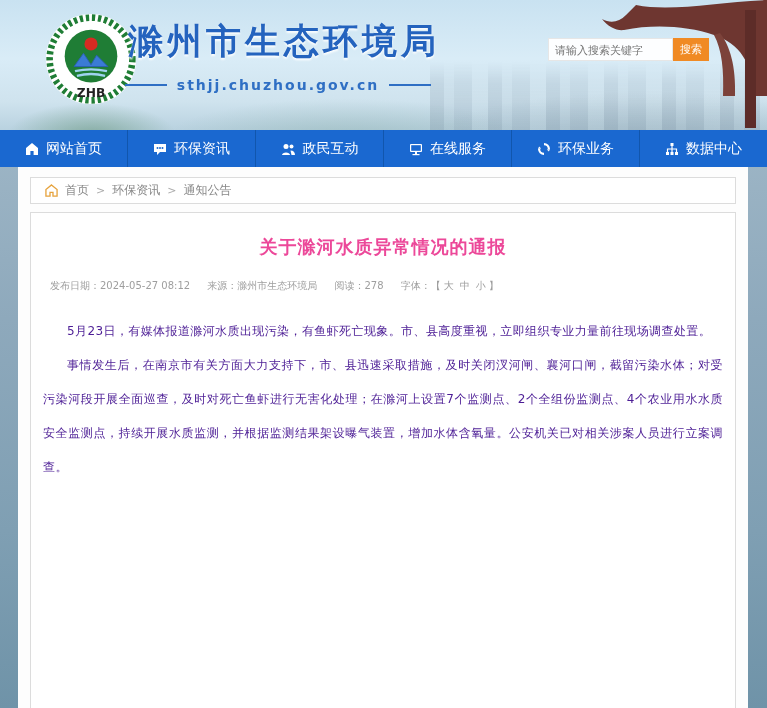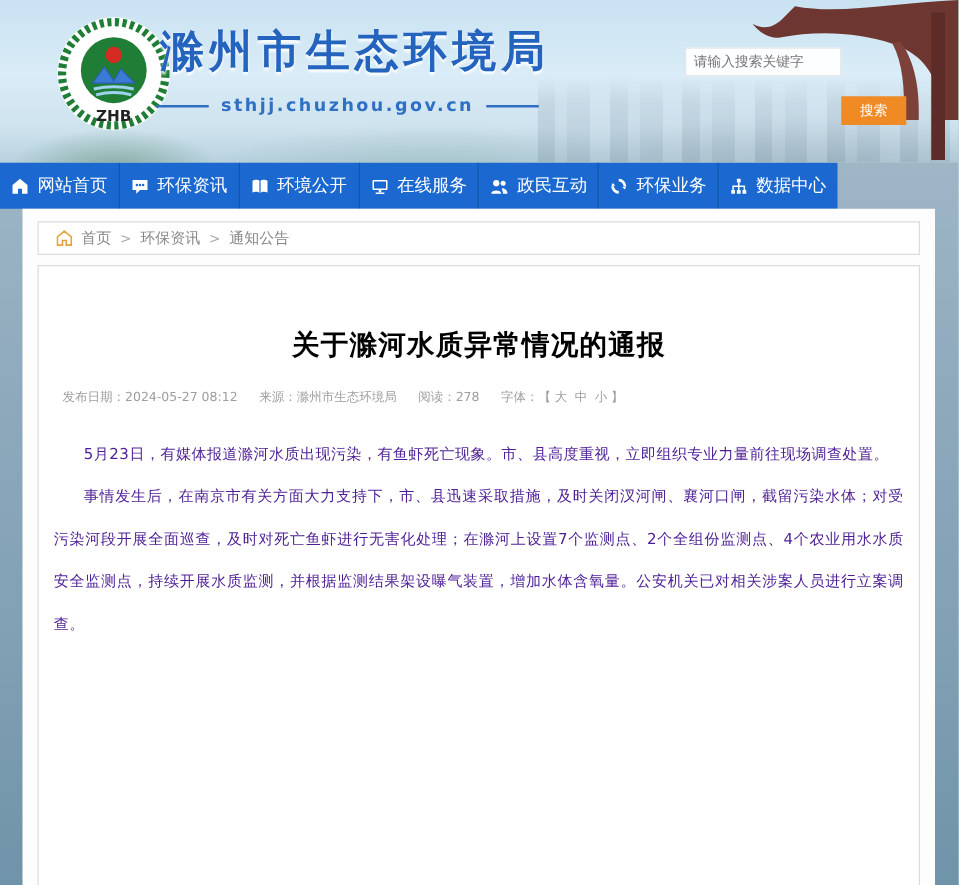--- a/index.html
+++ b/index.html
@@ -25,38 +25,38 @@
   .brand { position:absolute; left:128px; top:18px; width:360px; }
   .brand-title { font-size:35px; font-weight:bold; color:#2463be; letter-spacing:4px; white-space:nowrap;
     text-shadow:0 2px 2px rgba(255,255,255,.9), 0 0 1px rgba(255,255,255,.8); }
   .brand-url { margin-top:12px; display:flex; align-items:center; justify-content:center; width:300px; }
   .brand-url .dash { flex:0 0 42px; height:2px; background:#2f6fc4; }
   .brand-url .url-text { padding:0 10px; font-size:14px; font-weight:bold; color:#2f6fc4; letter-spacing:2px; white-space:nowrap;text-align:right; }
 
   .search { position:absolute; left:508px; top:38px; display:flex;padding-left:40px; }
   .search-input { width:125px; height:23px; border:1px solid #e6e6e6; background:rgba(255,255,255,.95);
     font-size:11px; color:#555; padding:0 6px; outline:none; }
-  .search-btn { width:52px; height:23px; border:none; background:#f08a24; color:#fff; font-size:11px; cursor:pointer;margin-top:39px; }
+  .search-btn { width:36px; height:23px; border:none; background:#f08a24; color:#fff; font-size:11px; cursor:pointer; }
 
   
-  .nav { display:flex; width:670px; height:37px; background:#1a68d0;text-align:center; }
+  .nav { display:flex; width:767px; height:37px; background:#1a68d0;text-align:center; }
   .nav-item { flex:1 1 0; display:flex; align-items:center; justify-content:center; gap:7px;
     color:#fff; font-size:14px; white-space:nowrap; border-right:1px solid #1156ad; cursor:pointer; }
   .nav-item:last-child { border-right:none; }
   .nav-item svg { flex:0 0 auto; }
 
   
   .wrapper { position:absolute; left:18px; right:19px; top:167px; bottom:0; background:#fdfdfd; }
   .crumb-box { margin:10px 12px 0; height:27px; background:#fff; border:1px solid #dcdcdc;
     display:flex; align-items:center; padding:5px 14px; gap:7px; font-size:12px; color:#888; }
   .crumb-sep { color:#aaa; font-size:11px; }
   .crumb-link { cursor:pointer; }
 
   .article-box { margin:8px 12px 0; background:#fff; border:1px solid #dcdcdc; height:497px; padding:0 12px; overflow:hidden; }
-  .article-title { margin-top:48px; text-align:center; font-size:22px; font-weight:bold; color:#000000; letter-spacing:1px; }
+  .article-title { margin-top:22px; text-align:center; font-size:18px; font-weight:bold; color:#ec4899; letter-spacing:1px; }
   .article-meta { margin-top:20px; font-size:10px; color:#9e9e9e; }
   .article-meta .m { margin:0 7px; }
   .font-btn { cursor:pointer; margin:0 3px; }
   .article-body { margin-top:21px; }
   .article-body p { font-size:12px; color:#4c1d95; line-height:34px; text-indent:2em; text-align:justify; letter-spacing:.4px; }
 </style>
 </head>
 <body>
 
 <div class="header">
@@ -104,43 +104,36 @@
   <div class="nav-item">
     <svg width="14" height="14" viewBox="0 0 14 14">
         <path d="M1 2 H13 V10 H7 L4 13 V10 H1 Z" fill="#fff"></path>
         <circle cx="4.5" cy="6" r="1" fill="#1a68d0"></circle>
         <circle cx="7" cy="6" r="1" fill="#1a68d0"></circle>
         <circle cx="9.5" cy="6" r="1" fill="#1a68d0"></circle>
       </svg>
     <span>环保资讯</span>
   </div>
   <div class="nav-item">
-    <svg width="14" height="14" viewBox="0 0 14 14">
-        <path d="M1 2.5 C3 1.5 5.5 1.7 7 3 C8.5 1.7 11 1.5 13 2.5 V12 C11 11 8.5 11.2 7 12.5 C5.5 11.2 3 11 1 12 Z" fill="#fff"></path>
-        <path d="M7 3 V12.5" stroke="#1a68d0" stroke-width="1"></path>
+    <svg width="15" height="14" viewBox="0 0 15 14">
+        <circle cx="5" cy="4.5" r="2.5" fill="#fff"></circle>
+        <path d="M1 13 C1 9.5 9 9.5 9 13 Z" fill="#fff"></path>
+        <circle cx="10.5" cy="4.5" r="2" fill="#fff"></circle>
+        <path d="M9.5 8.5 C12.5 8.5 14 10.5 14 13 H10.5 Z" fill="#fff"></path>
       </svg>
-    <span>环境公开</span>
+    <span>政民互动</span>
   </div>
   <div class="nav-item">
     <svg width="14" height="14" viewBox="0 0 14 14">
         <rect x="1" y="2" width="12" height="8" rx="1" fill="#fff"></rect>
         <rect x="2.2" y="3.2" width="9.6" height="5.6" fill="#1a68d0"></rect>
         <rect x="6" y="10" width="2" height="2" fill="#fff"></rect>
         <rect x="3.5" y="12" width="7" height="1.2" fill="#fff"></rect>
       </svg>
     <span>在线服务</span>
-  </div>
-  <div class="nav-item">
-    <svg width="15" height="14" viewBox="0 0 15 14">
-        <circle cx="5" cy="4.5" r="2.5" fill="#fff"></circle>
-        <path d="M1 13 C1 9.5 9 9.5 9 13 Z" fill="#fff"></path>
-        <circle cx="10.5" cy="4.5" r="2" fill="#fff"></circle>
-        <path d="M9.5 8.5 C12.5 8.5 14 10.5 14 13 H10.5 Z" fill="#fff"></path>
-      </svg>
-    <span>政民互动</span>
   </div>
   <div class="nav-item">
     <svg width="14" height="14" viewBox="0 0 14 14">
         <path d="M7 1 A6 6 0 0 1 13 7 L10.8 7 A3.8 3.8 0 0 0 7 3.2 Z" fill="#fff"></path>
         <path d="M7 13 A6 6 0 0 1 1 7 L3.2 7 A3.8 3.8 0 0 0 7 10.8 Z" fill="#fff"></path>
         <path d="M13 7 L11.9 9.6 L9.8 7.6 Z" fill="#fff"></path>
         <path d="M1 7 L2.1 4.4 L4.2 6.4 Z" fill="#fff"></path>
       </svg>
     <span>环保业务</span>
   </div>

